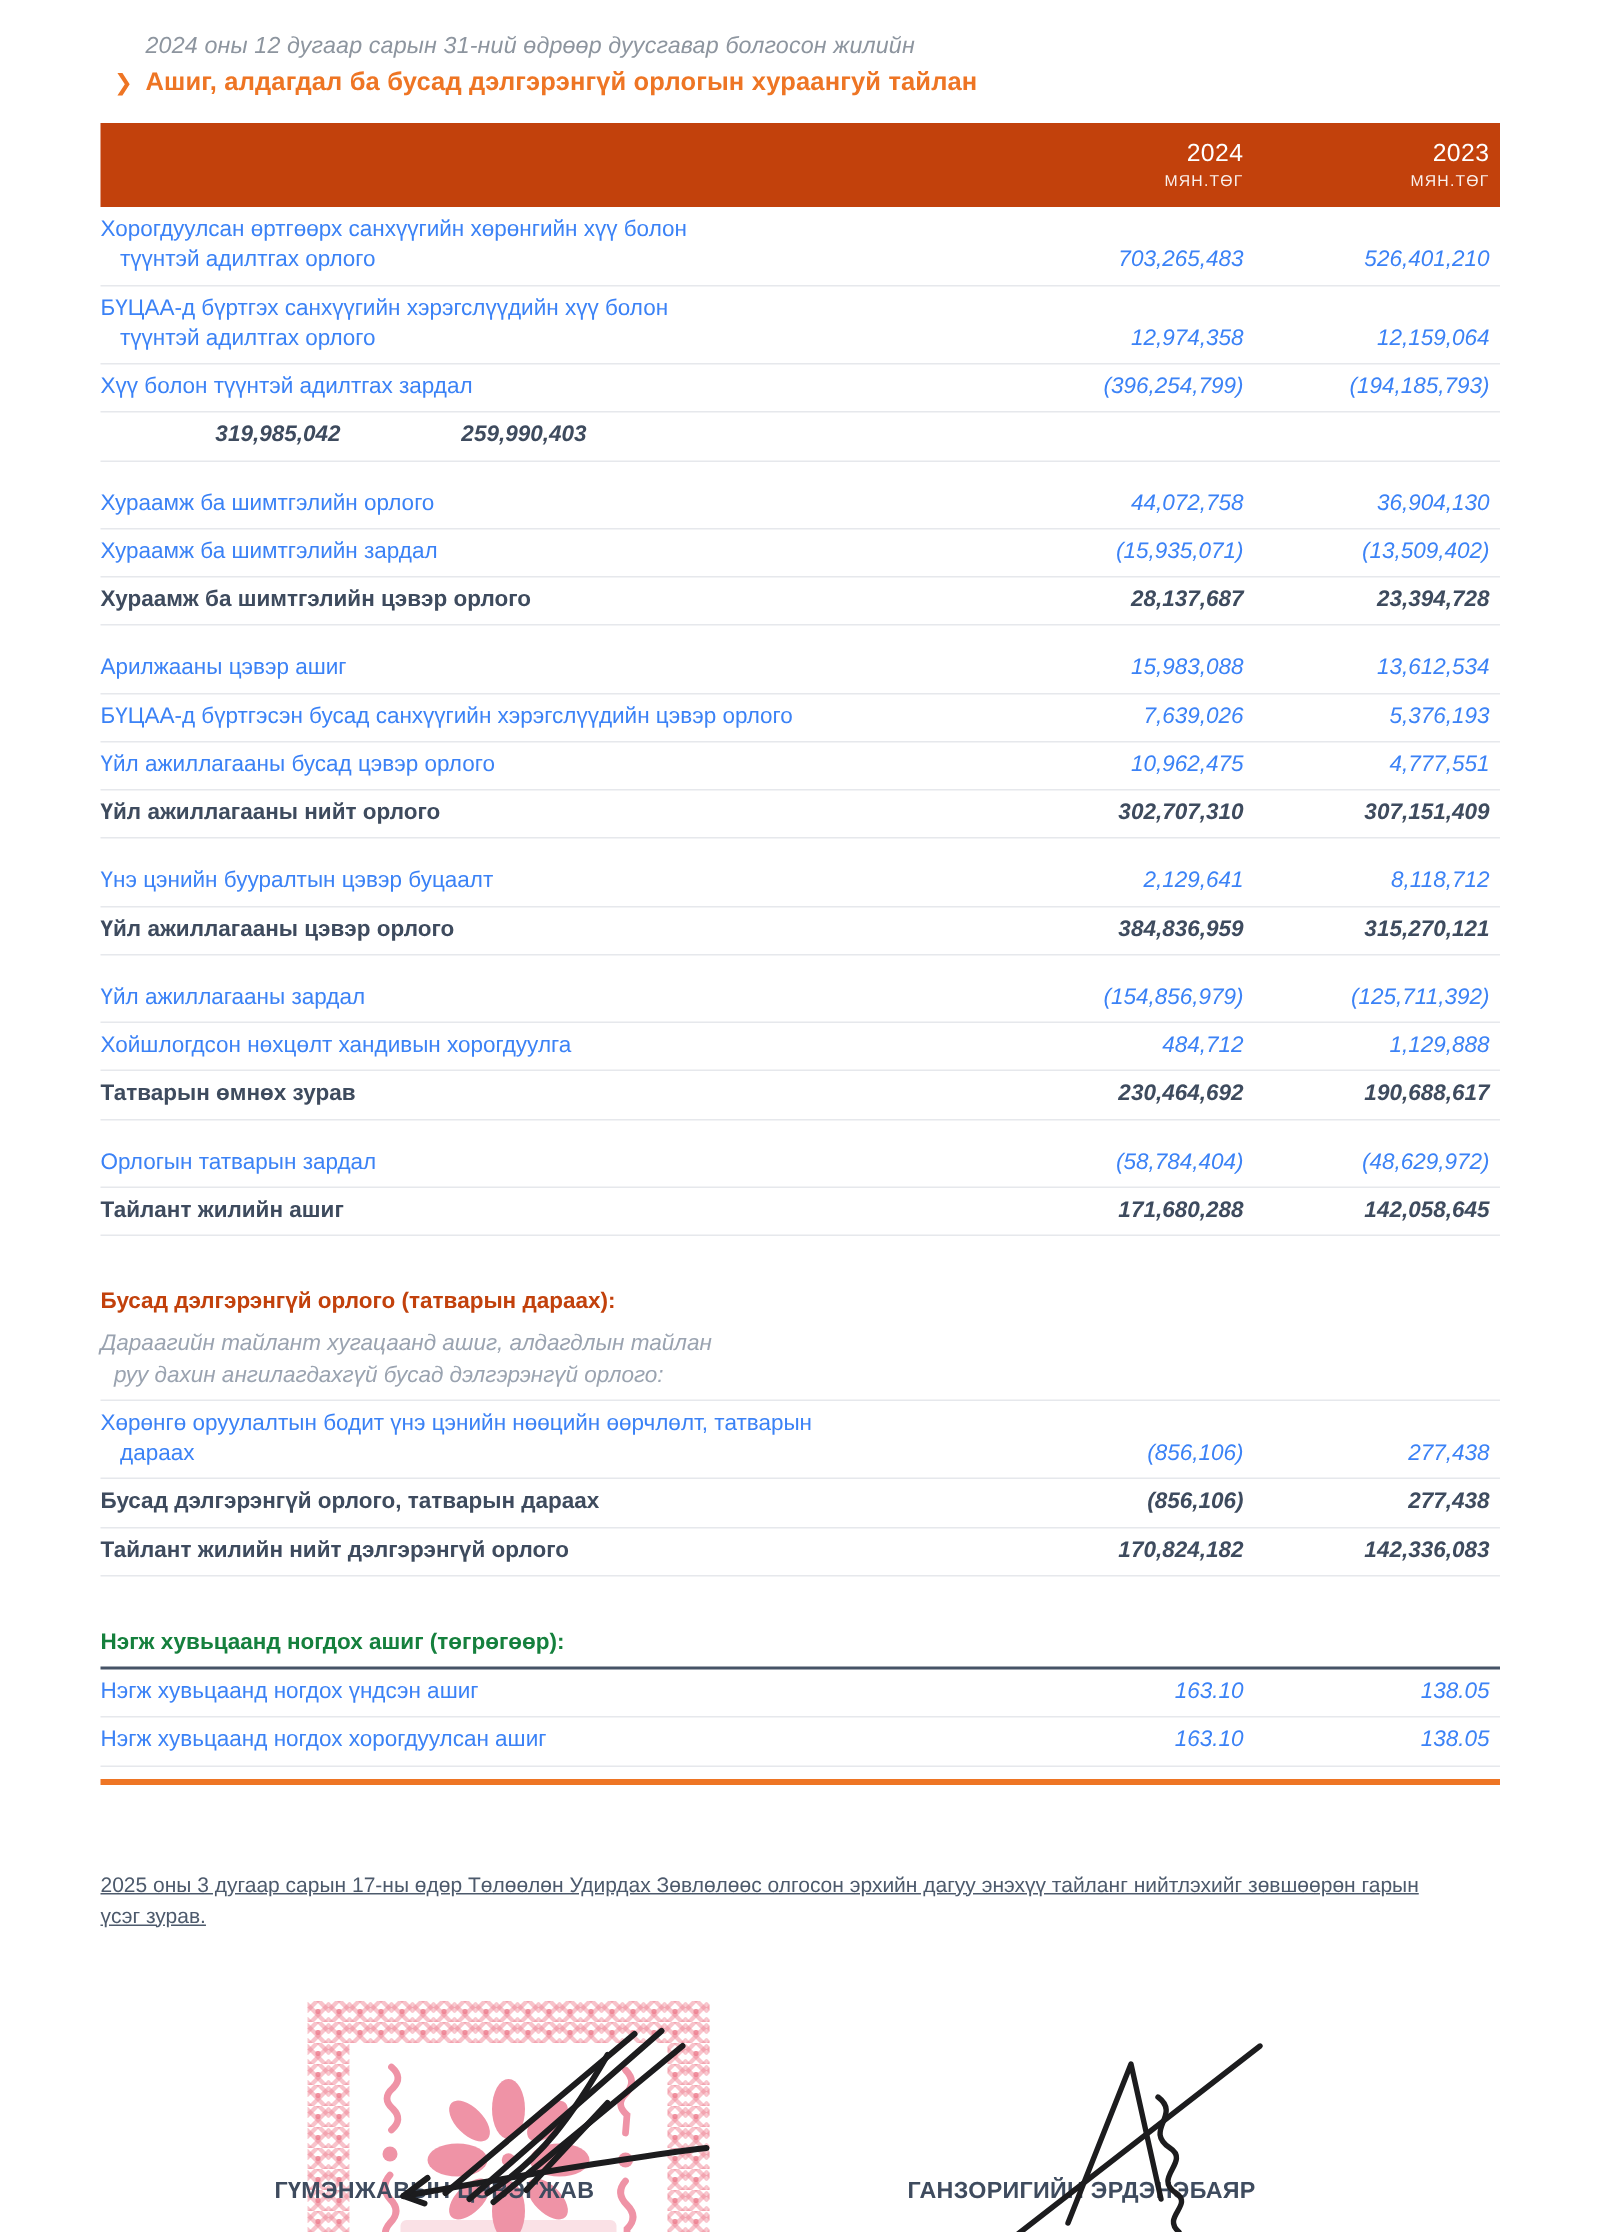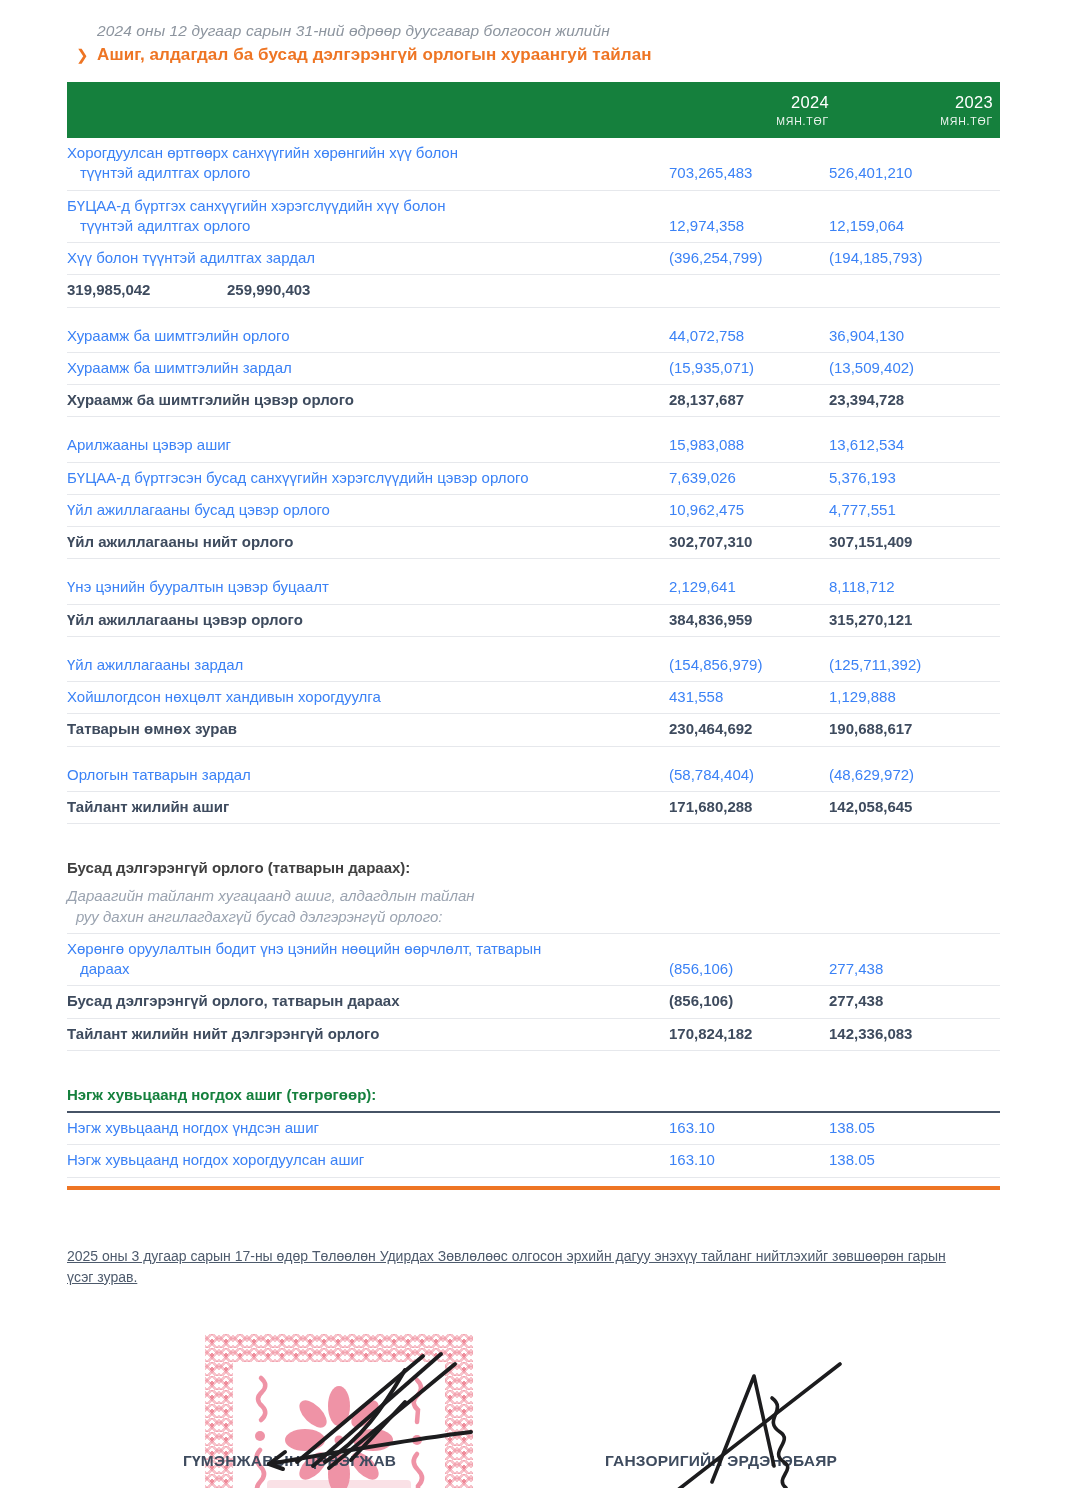--- a/index.html
+++ b/index.html
@@ -9,34 +9,34 @@
 
   
   .doc-header { padding:22px 67px 0 97px; position:relative; }
   .subtitle { font-style:italic; color:#8d959f; font-size:15.5px; letter-spacing:.1px; }
   .title-row { position:relative; margin-top:5px; }
   .chev { position:absolute; left:-21px; top:1px; color:#ee7524; font-size:15px; font-weight:bold; }
   .title { color:#ee7524; font-weight:bold; font-size:17px; letter-spacing:.1px; }
 
   
   .content { margin:0 67px; }
-  .thead { margin-top:17px; height:56px; background:#15803d; display:flex; justify-content:flex-end; align-items:center; padding-right:7px; }
+  .thead { margin-top:17px; height:56px; background:#c2410c; display:flex; justify-content:flex-end; align-items:center; padding-right:7px; }
   .thcol { width:160px; text-align:right; color:#fff; }
   .thcol.c2 { width:164px; }
   .thcol .yr { font-size:16.5px; letter-spacing:.3px; }
   .thcol .unit { font-size:10.5px; letter-spacing:.8px; opacity:.92; margin-top:3px; text-transform:uppercase; }
 
   .tbody { font-size:15px; }
   .trow { display:flex; align-items:flex-end; padding:5px 7px 6px 0; border-bottom:1px solid #e6e8ec; color:#3b82f6; line-height:1.35; }
   .trow .lab { flex:1; padding-right:10px; }
   .trow .lab .l2 { padding-left:13px; }
-  .val { width:164px; text-align:left; white-space:nowrap; }
+  .val { width:164px; text-align:right; white-space:nowrap;font-style:italic; }
   .val.v1 { width:160px; }
   .trow.bold { font-weight:bold; color:#3e4b5e; }
-  .trow.section { font-weight:bold; color:#404040; border-bottom:none; padding-top:12px;justify-content:center; }
+  .trow.section { font-weight:bold; color:#c2410c; border-bottom:none; padding-top:12px;justify-content:center; }
   .trow.section-underline { font-weight:bold; color:#15803d; border-bottom:2px solid #46536600; border-bottom:2px solid #465366; padding-top:12px; }
   .trow.note { font-style:italic; color:#9aa3b0; border-bottom:1px solid #e6e8ec; padding-top:2px; }
   .trow.note .l2 { padding-left:9px; }
   .row-spacer { height:13px; }
   .row-spacer-lg { height:22px; }
   .orange-rule { height:4px; background:#ee7524; margin-top:8px; }
 
   
   .sig-area { position:relative; height:332px; }
   .approval { margin-top:56px; max-width:905px; font-size:14px; line-height:1.5; color:#4d5a6c; position:relative; z-index:2;text-decoration:underline; }
@@ -185,21 +185,21 @@
           <div class="lab">
             <div>Үйл ажиллагааны зардал</div>
           </div>
           <div class="val v1">(154,856,979)</div>
           <div class="val v2">(125,711,392)</div>
         </div>
         <div class="trow item">
           <div class="lab">
             <div>Хойшлогдсон нөхцөлт хандивын хорогдуулга</div>
           </div>
-          <div class="val v1">431,558</div>
+          <div class="val v1">484,712</div>
           <div class="val v2">1,129,888</div>
         </div>
         <div class="trow bold">
           <div class="lab">
             <div>Татварын өмнөх зурав</div>
           </div>
           <div class="val v1">230,464,692</div>
           <div class="val v2">190,688,617</div>
         </div>
         <div class="row-spacer"></div>

